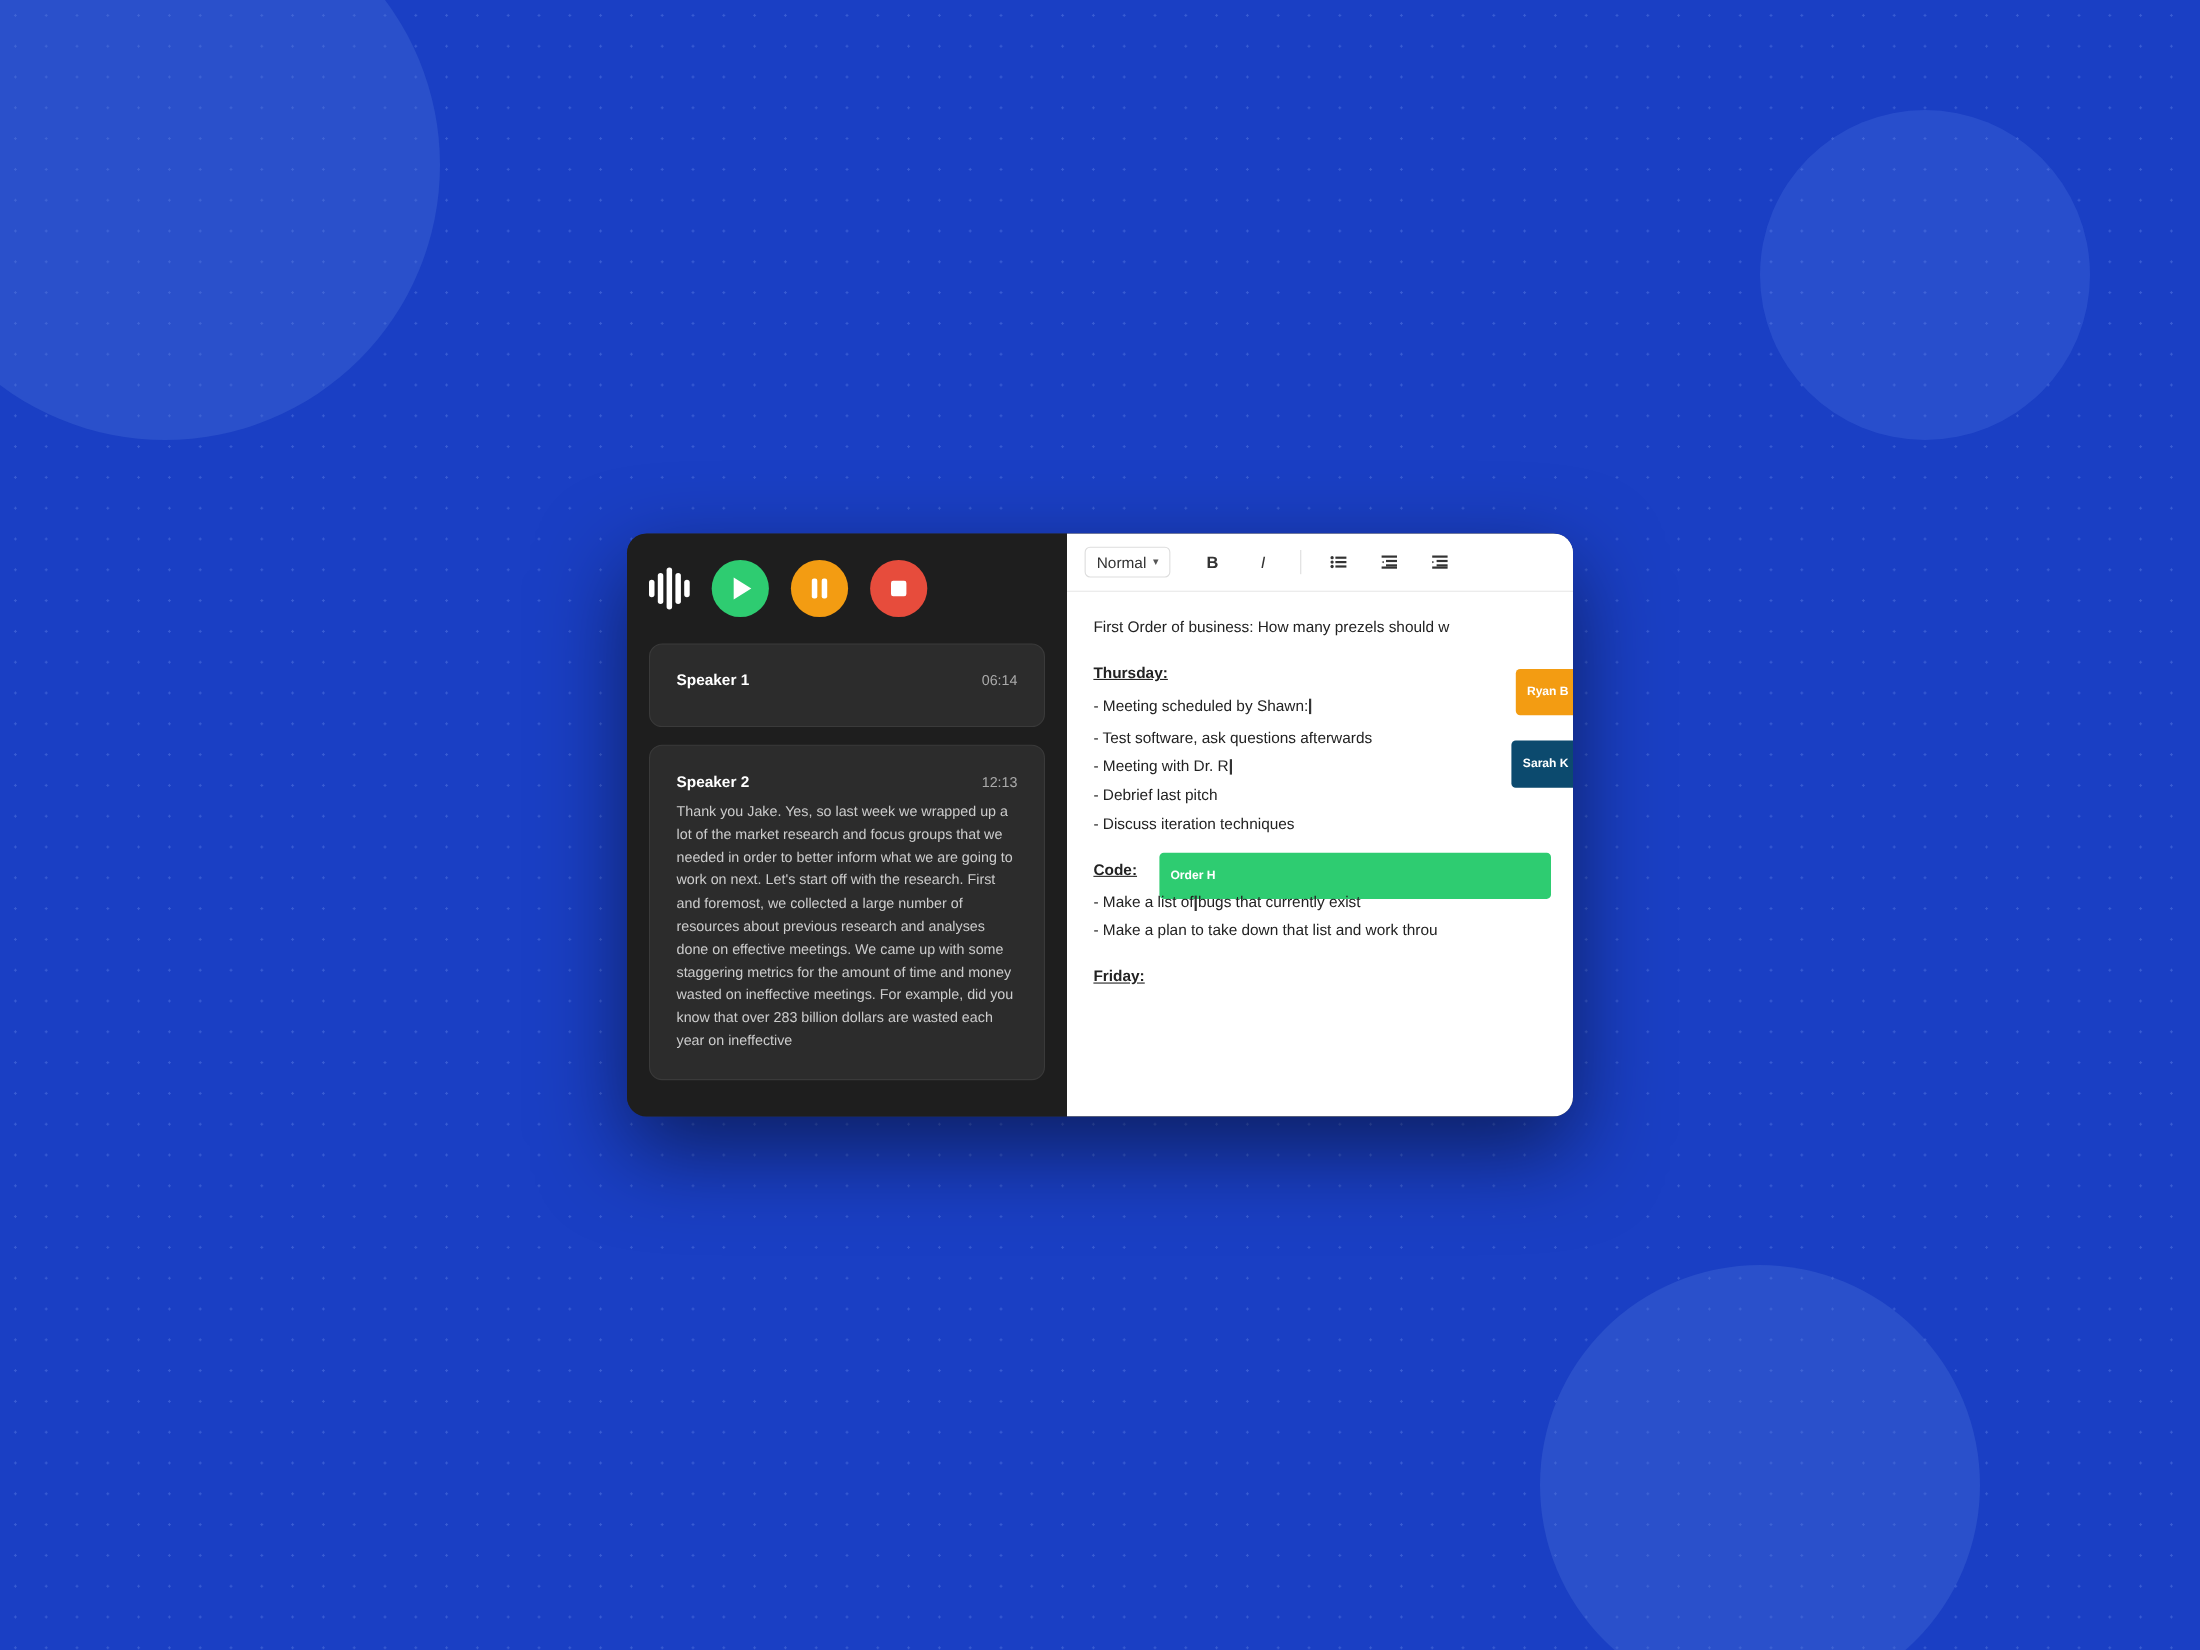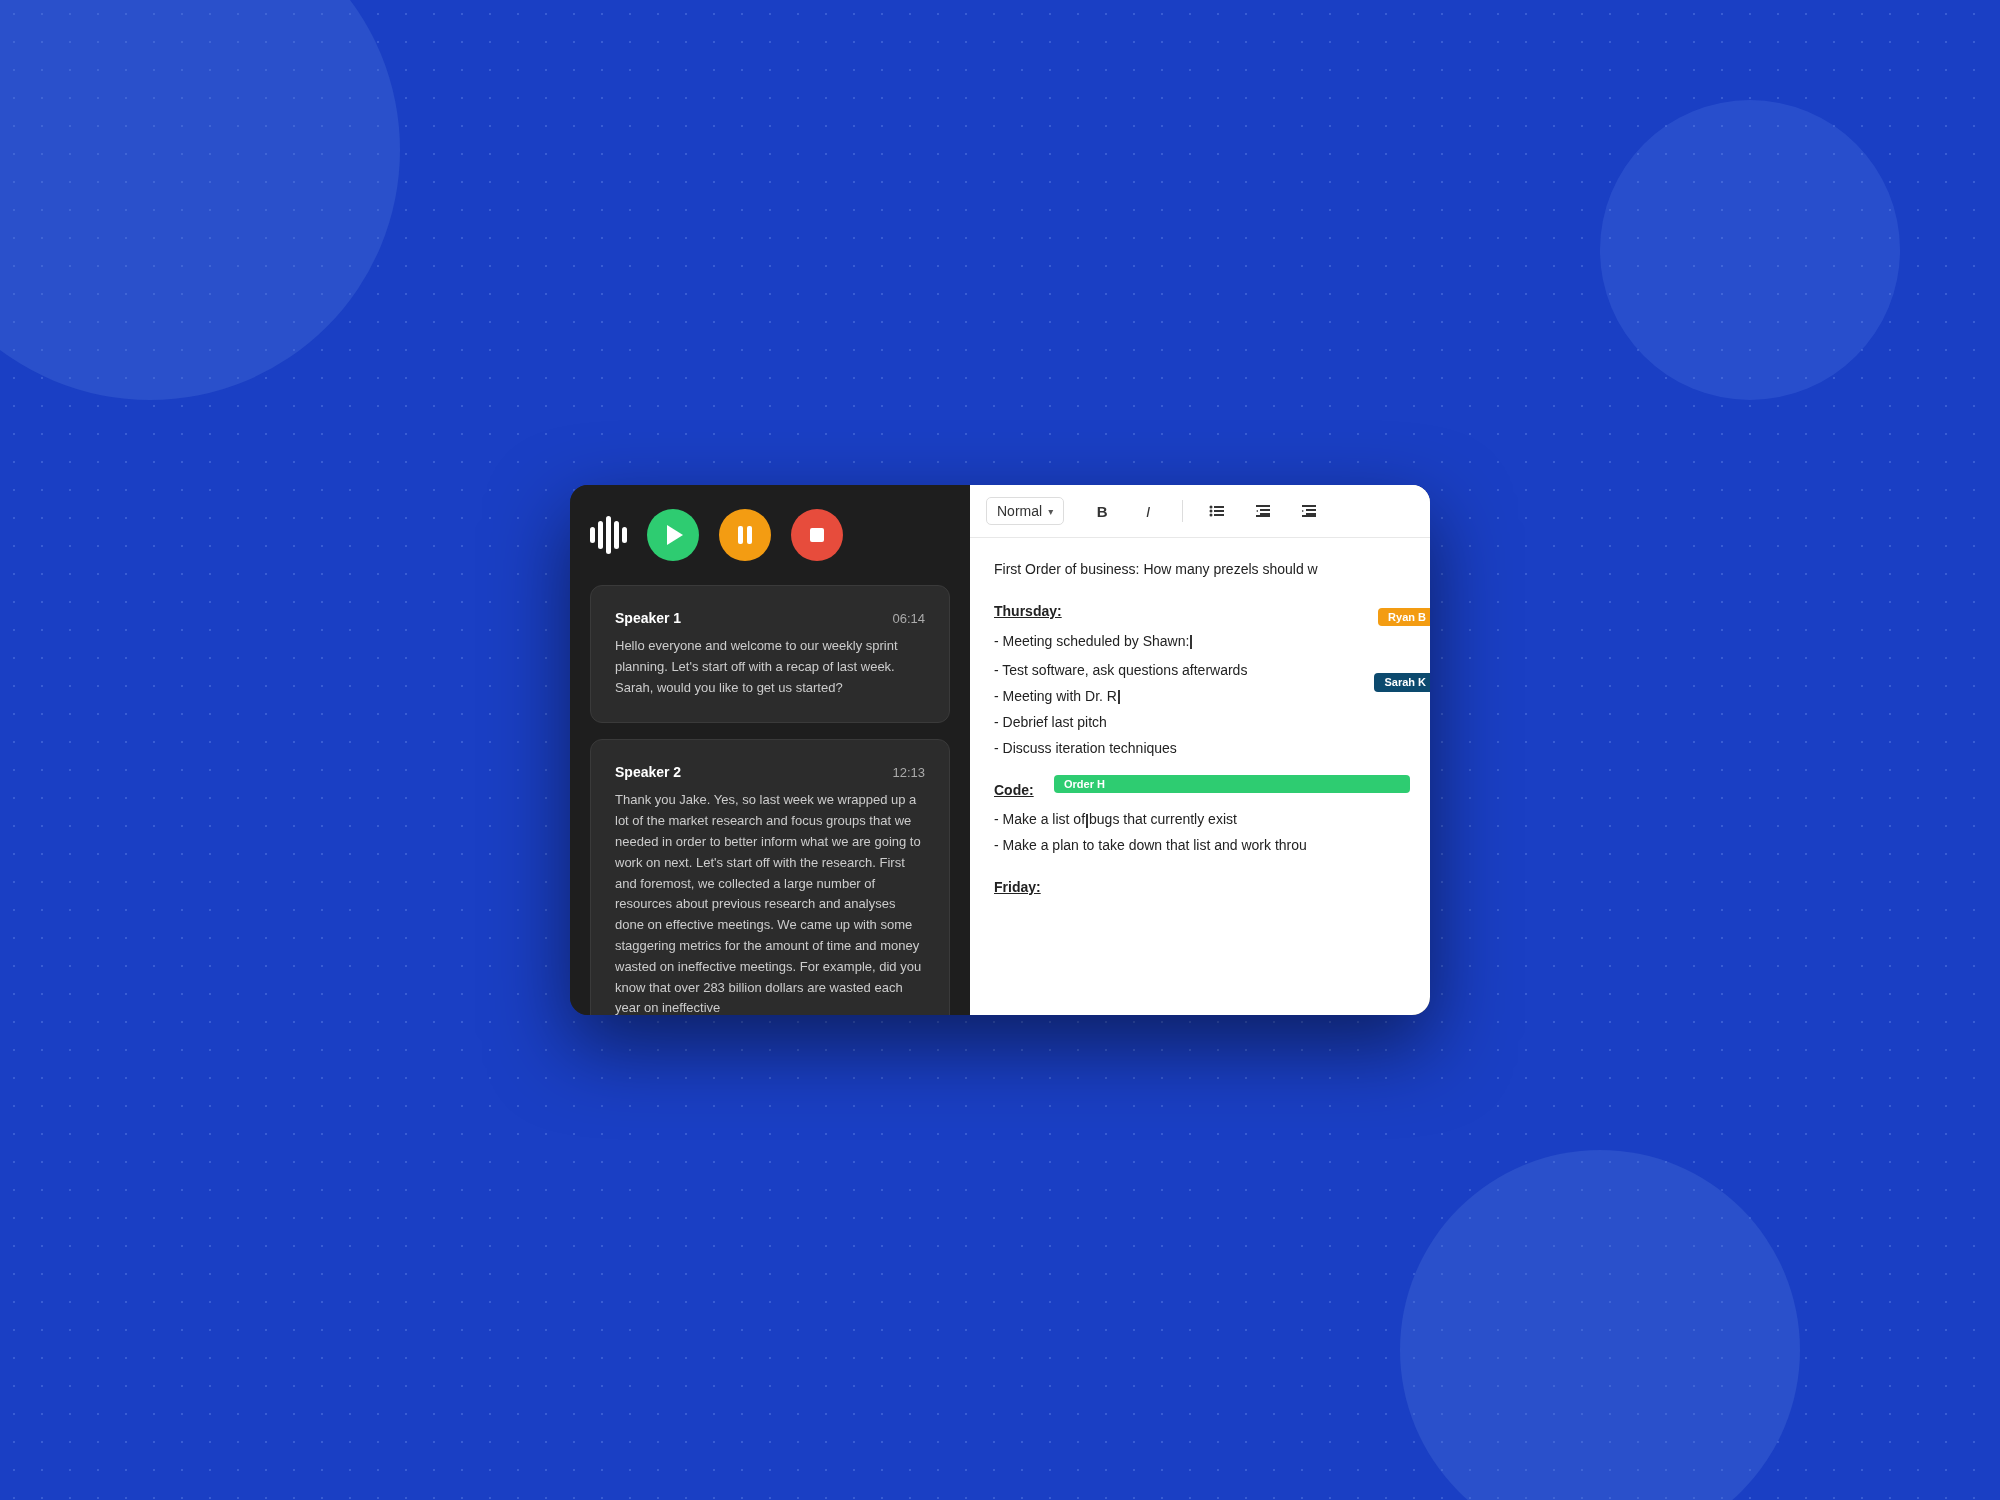--- a/index.html
+++ b/index.html
@@ -244,21 +244,21 @@
 
     .bullet-item {
       display: block;
       font-size: 14px;
       margin-bottom: 2px;
       position: relative;
     }
 
     .user-badge {
       display: inline-block;
-      padding: 0 10px;
+      padding: 12px 10px;
       border-radius: 4px;
       font-size: 11px;
       font-weight: 600;
       color: white;
       position: absolute;
       top: -18px;
       right: -4px;
     }
 
     .badge-ryan { background: #f39c12; }
@@ -316,21 +316,20 @@
       <button class="control-btn btn-stop">
         <div class="stop-square"></div>
       </button>
     </div>
 
     <div class="transcript-card">
       <div class="card-header">
         <span class="speaker-name">Speaker 1</span>
         <span class="timestamp">06:14</span>
       </div>
-      <p class="card-text">Hello everyone and welcome to our weekly sprint planning. Let's start off with a recap of last week. Sarah, would you like to get us started?</p>
     </div>
 
     <div class="transcript-card">
       <div class="card-header">
         <span class="speaker-name">Speaker 2</span>
         <span class="timestamp">12:13</span>
       </div>
       <p class="card-text">Thank you Jake. Yes, so last week we wrapped up a lot of the market research and focus groups that we needed in order to better inform what we are going to work on next. Let's start off with the research. First and foremost, we collected a large number of resources about previous research and analyses done on effective meetings. We came up with some staggering metrics for the amount of time and money wasted on ineffective meetings. For example, did you know that over 283 billion dollars are wasted each year on ineffective</p>
     </div>
   </div>

